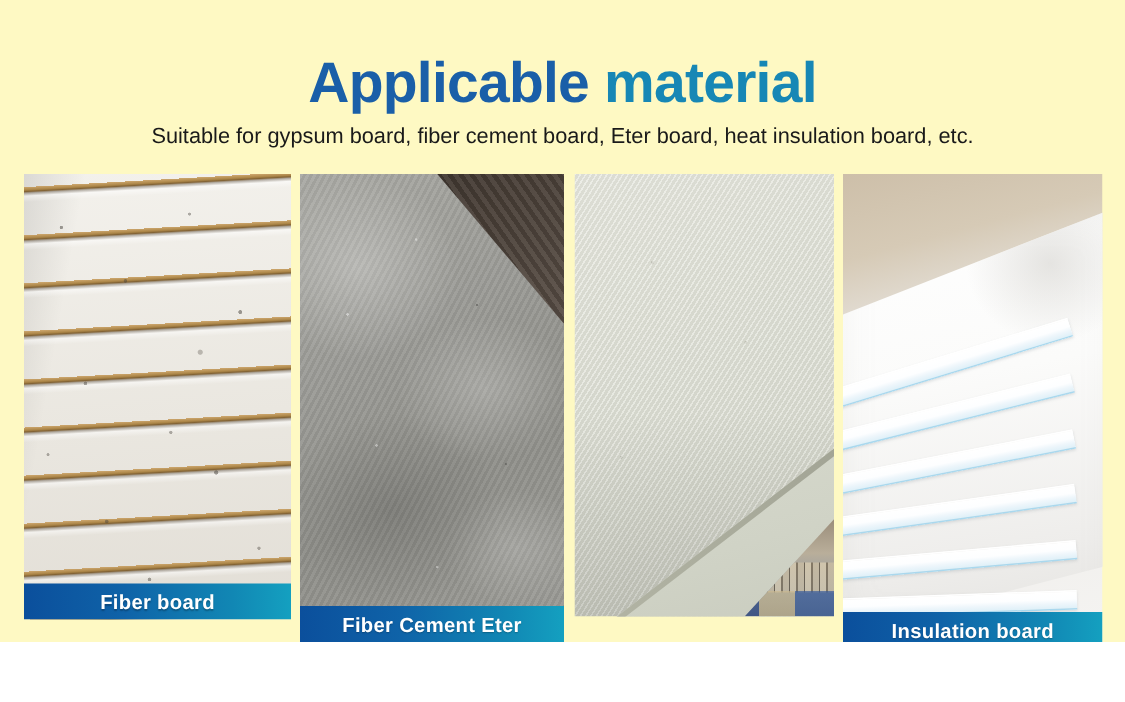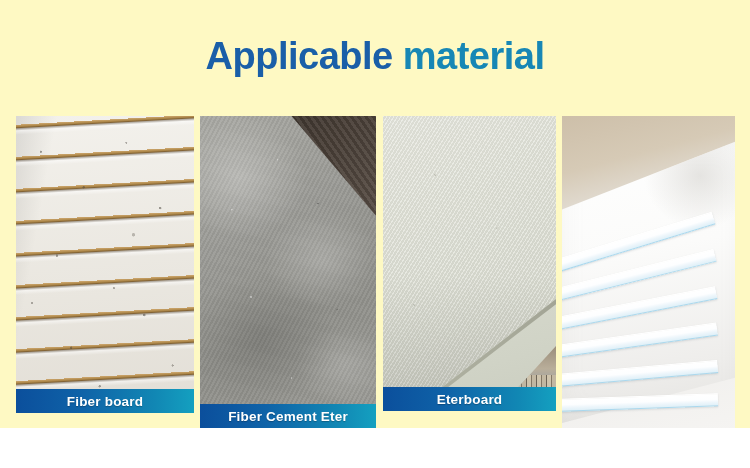--- a/index.html
+++ b/index.html
@@ -240,20 +240,21 @@
   .in-s6 { top: 89%; transform: rotate(-2deg); }
 </style>
 </head>
 <body>
 
 <div id="banner">
 
   <div class="title">
     <span class="word-a">Applicable</span><span> </span><span class="word-b">material</span>
   </div>
+  <div class="subtitle">Suitable for gypsum board, fiber cement board, Eter board, heat insulation board, etc.</div>
 
   <div class="panel" id="panel-gypsum">
     <div class="photo">
       <div class="gyp-base"></div>
       <div class="gyp-stripes"></div>
       <div class="gyp-speck"></div>
     </div>
     <div class="caption">Fiber board</div>
   </div>
 
@@ -269,31 +270,31 @@
 
   <div class="panel" id="panel-eter">
     <div class="photo">
       <div class="et-base"></div>
       <div class="et-grain"></div>
       <div class="et-shadow"></div>
       <div class="et-sheet2"></div>
       <div class="et-edge"></div>
       <div class="et-shop"></div>
     </div>
-    <div class="caption">Eterboard</div>
   </div>
 
   <div class="panel" id="panel-insul">
     <div class="photo">
       <div class="in-base"></div>
       <div class="in-bigsheet"></div>
       <div class="in-fan">
         <div class="in-sheet in-s1"></div>
         <div class="in-sheet in-s2"></div>
         <div class="in-sheet in-s3"></div>
         <div class="in-sheet in-s4"></div>
         <div class="in-sheet in-s5"></div>
         <div class="in-sheet in-s6"></div>
       </div>
     </div>
+    <div class="caption">Insulation board</div>
   </div>
 
 </div>
 
 </body></html>

